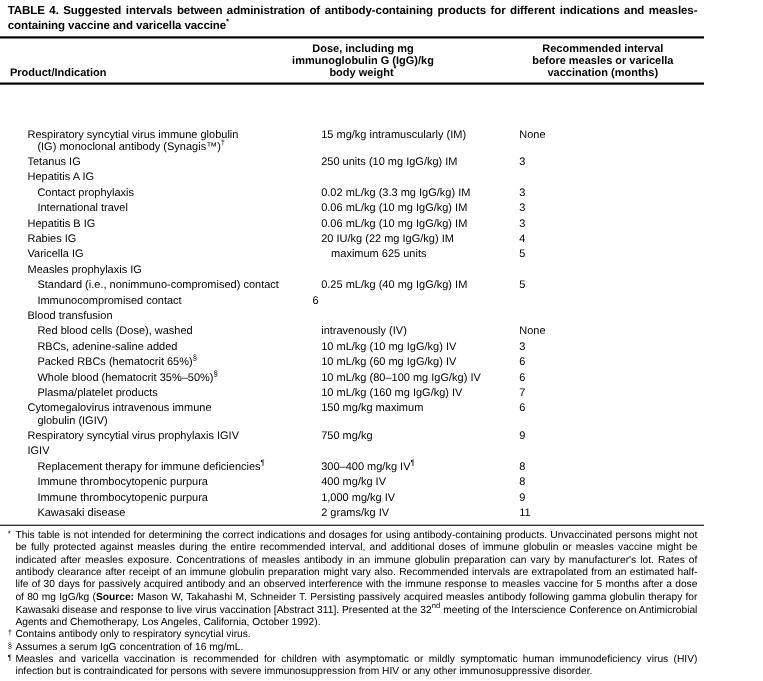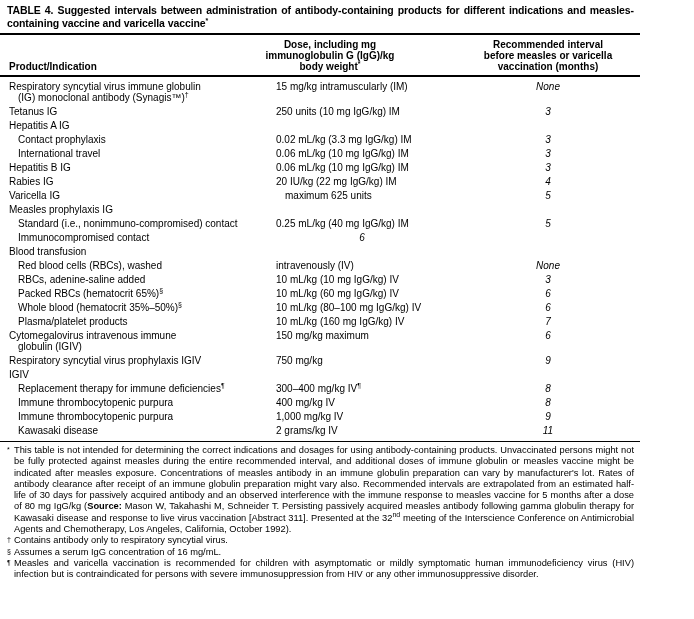--- a/index.html
+++ b/index.html
@@ -25,29 +25,29 @@
   
   .thead {
     display:grid; grid-template-columns:215px 230px 206px 1fr;
     align-items:end; padding:4px 0 3px 0;
     font-weight:bold; font-size:10px; line-height:11px;
   }
   .thead .c1 { padding-left:9px; }
   .thead .c2, .thead .c3 { text-align:center; }
 
   
-  .tbody { padding:4px 0 5px 0; font-size:10px; line-height:11px; }
+  .tbody { padding:4px 0 5px 16px; font-size:10px; line-height:11px;margin-top:36px; }
   .trow { display:grid; grid-template-columns:268px 188px 184px 1fr; align-items:start; }
   .trow + .trow { margin-top:3px; }
   .pcell { padding-left:9px; }
   .pcell.ind1 { padding-left:18px; }
   .pcell div, .dcell div { white-space:nowrap; }
   .pcell .cont, .dcell .cont { padding-left:9px; }
   .dcell { padding-left:8px; }
-  .icell { text-align:center;font-style:italic; }
+  .icell { text-align:left; }
 
   
   .footnotes { padding:3px 6px 0 7px; font-size:9.3px; line-height:11.3px; }
   .footnote { position:relative; padding-left:7px; text-align:justify; }
   .fnmark { position:absolute; left:0; top:-1px; font-size:7px; }
   .footnote b { font-weight:bold; }
 </style>
 </head>
 <body>
 
@@ -172,21 +172,21 @@
       </div>
       <div class="trow">
         <div class="pcell">
           <div>Blood transfusion</div>
         </div>
         <div class="dcell"></div>
         <div class="icell"></div>
       </div>
       <div class="trow">
         <div class="pcell ind1">
-          <div>Red blood cells (RBCs), washed</div>
+          <div>Red blood cells (Dose), washed</div>
         </div>
         <div class="dcell">
           <div>intravenously (IV)</div>
         </div>
         <div class="icell">None</div>
       </div>
       <div class="trow">
         <div class="pcell ind1">
           <div>RBCs, adenine-saline added</div>
         </div>

